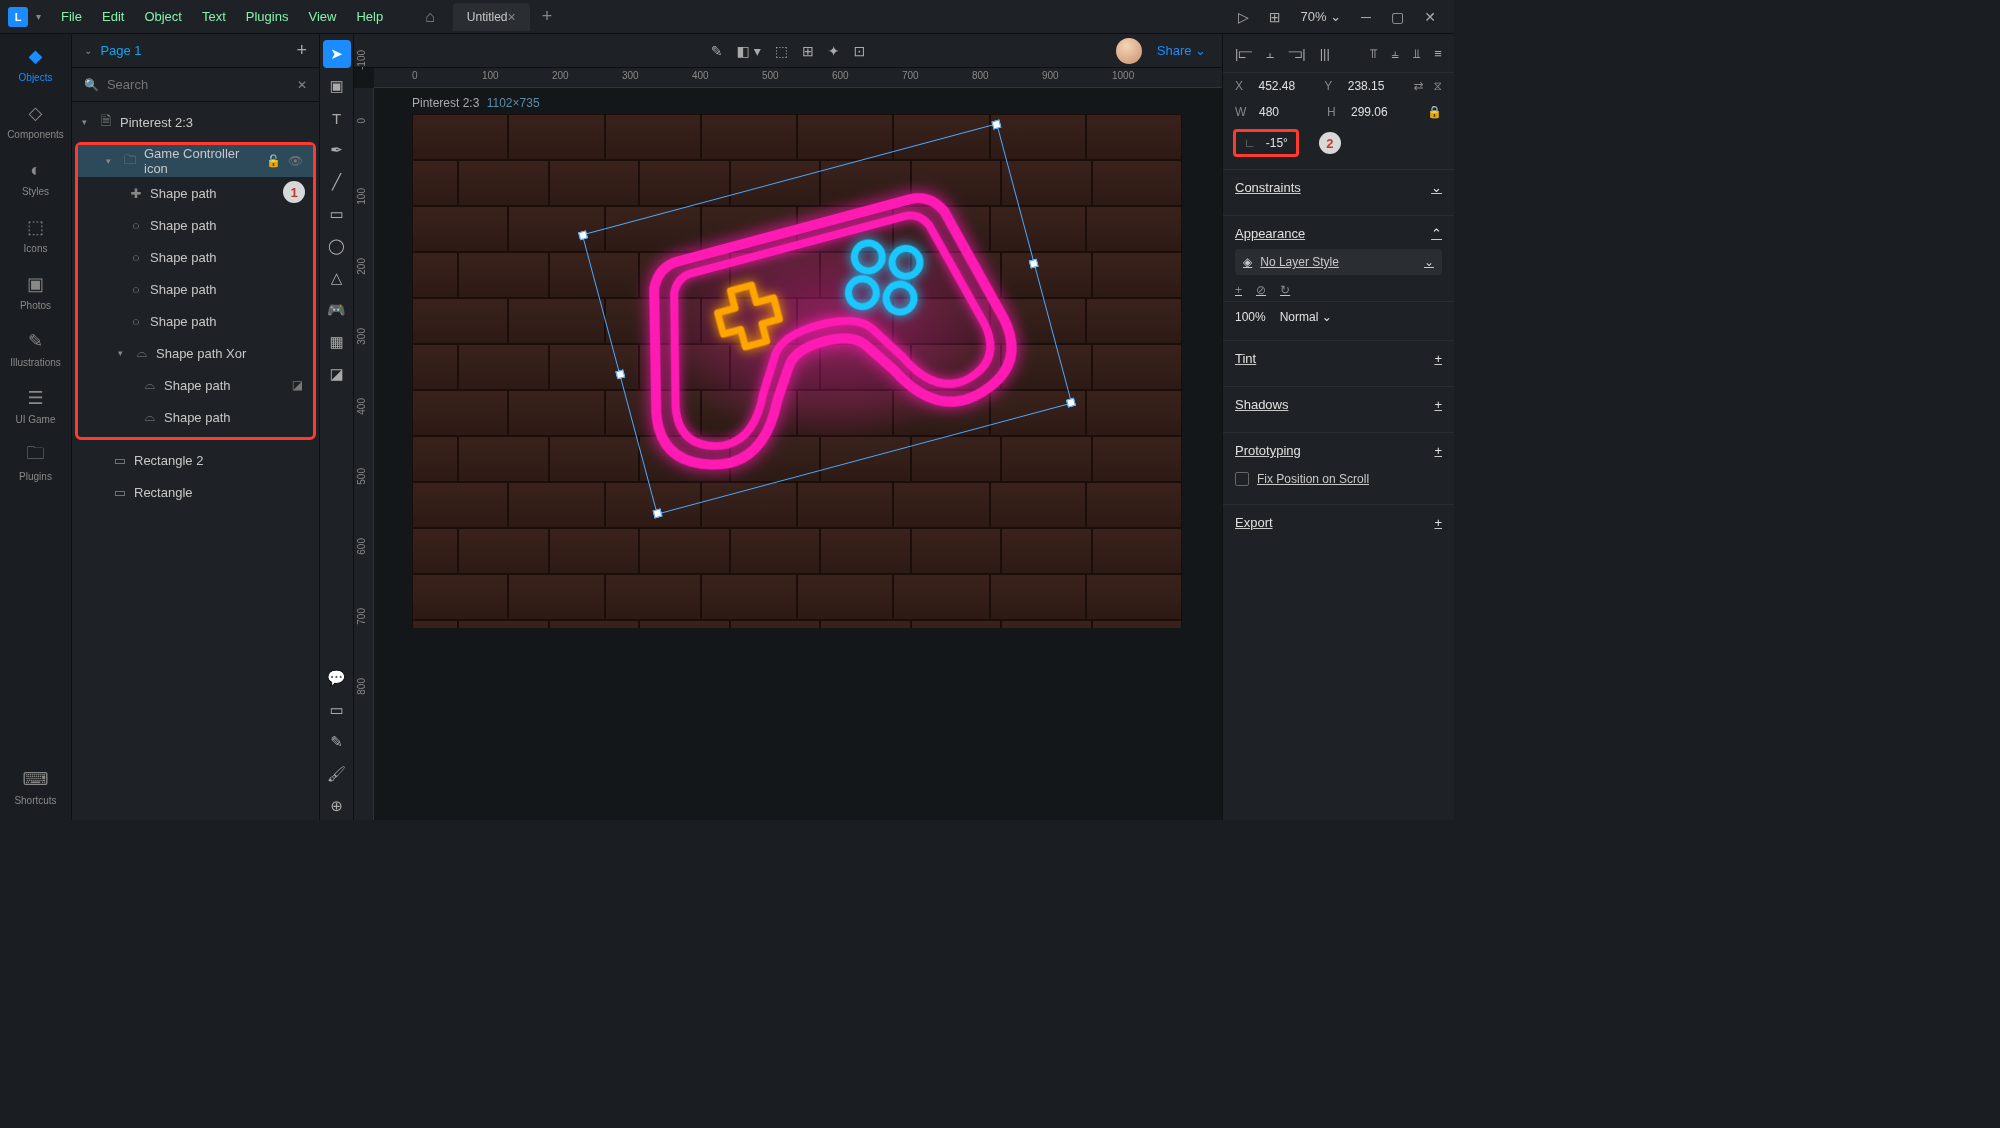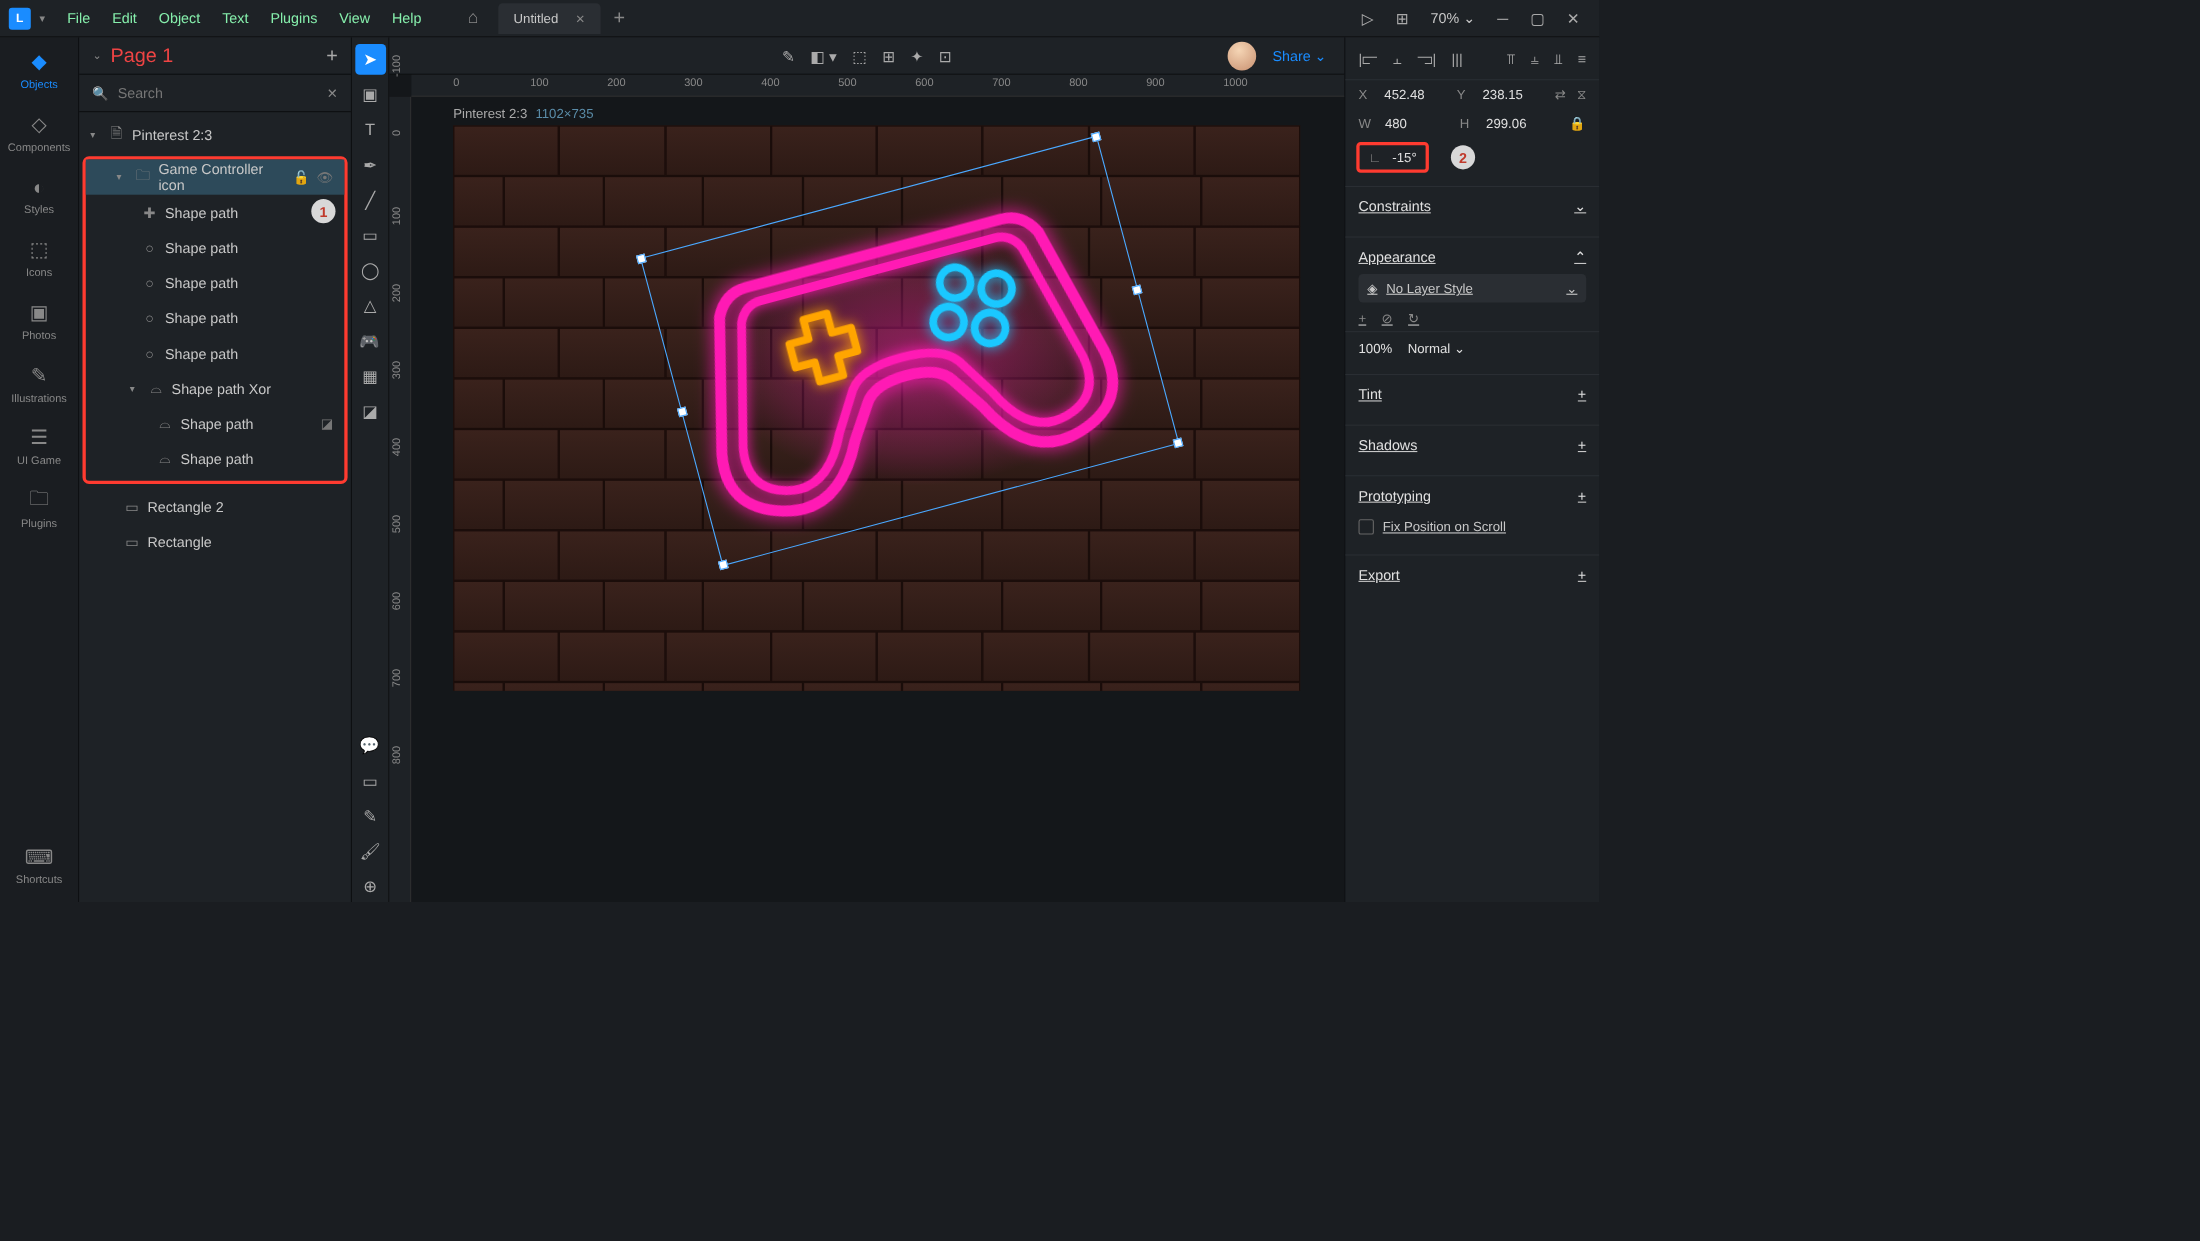--- a/index.html
+++ b/index.html
@@ -5,41 +5,41 @@
 * { margin: 0; padding: 0; box-sizing: border-box; font-family: -apple-system, BlinkMacSystemFont, "Segoe UI", sans-serif; }
 body { background: #1a1d21; color: #c8c8c8; font-size: 12px; overflow: hidden; width: 1454px; height: 820px; }
 
 
 .menubar { height: 34px; background: #1e2226; display: flex; align-items: center; padding: 0 8px; border-bottom: 1px solid #0d0f11; }
 .logo { width: 20px; height: 20px; background: #1a8cff; border-radius: 3px; margin-right: 8px; display:flex; align-items:center; justify-content:center; color:#fff; font-weight:bold; font-size:11px; }
 .logo-chev { color:#888; margin-right:10px; font-size:10px; }
 .menubar .mitem { padding: 0 10px; color: #86efac; cursor: pointer; font-size: 13px; }
 .menubar .sep { width: 20px; }
 .menubar .home { color: #888; font-size: 16px; padding: 0 12px; }
-.tab { background: #2a2e33; padding: 6px 14px; border-radius: 4px 4px 0 0; display: flex; align-items: center; gap: 16px; margin-left: 6px; }
+.tab { background: #2a2e33; padding: 6px 14px; border-radius: 4px 4px 0 0; display: flex; align-items: center; gap: 0; margin-left: 6px; }
 .tab .close { color: #888; font-size: 14px; }
 .tab-add { color: #888; font-size: 18px; padding: 0 12px; }
 .menubar .spacer { flex: 1; }
 .menubar .ricon { padding: 0 10px; color: #aaa; font-size: 14px; }
 .zoom { padding: 0 10px; color: #c8c8c8; font-size: 13px; }
 
 
 .main { display: flex; height: calc(100% - 34px); }
 
 
 .rail { width: 72px; background: #1a1d21; border-right: 1px solid #0d0f11; display: flex; flex-direction: column; align-items: center; padding-top: 10px; gap: 18px; }
 .rail .ritem { display: flex; flex-direction: column; align-items: center; gap: 4px; color: #888; cursor: pointer; font-size: 10px; }
 .rail .ritem.active { color: #1a8cff; }
 .rail .ricon-box { width: 24px; height: 24px; display: flex; align-items: center; justify-content: center; font-size: 18px; }
 
 
 .layers { width: 248px; background: #1e2226; border-right: 1px solid #0d0f11; display: flex; flex-direction: column; }
 .layers-head { height: 34px; display: flex; align-items: center; padding: 0 12px; gap: 8px; border-bottom: 1px solid #0d0f11; }
 .layers-head .chev { color: #888; font-size: 10px; }
-.layers-head .pname { flex: 1; color: #ef4444; font-size: 18px; }
+.layers-head .pname { flex: 1; color: #0ea5e9; font-size: 13px; }
 .layers-head .plus { color: #aaa; font-size: 18px; }
 .search-row { height: 34px; display: flex; align-items: center; padding: 0 12px; gap: 8px; border-bottom: 1px solid #0d0f11; }
 .search-row input { flex: 1; background: transparent; border: none; color: #888; outline: none; font-size: 13px; }
 .search-row .sicon { color: #888; }
 .tree { flex: 1; padding: 4px 0; overflow-y: auto; }
 .tree-row { height: 32px; display: flex; align-items: center; padding: 0 10px; gap: 6px; color: #c8c8c8; cursor: pointer; font-size: 13px; }
 .tree-row.selected { background: #2d4a5a; }
 .tree-row .indent { display: inline-block; }
 .tree-row .chev { color: #888; font-size: 9px; width: 10px; }
 .tree-row .licon { color: #888; width: 16px; text-align: center; }

